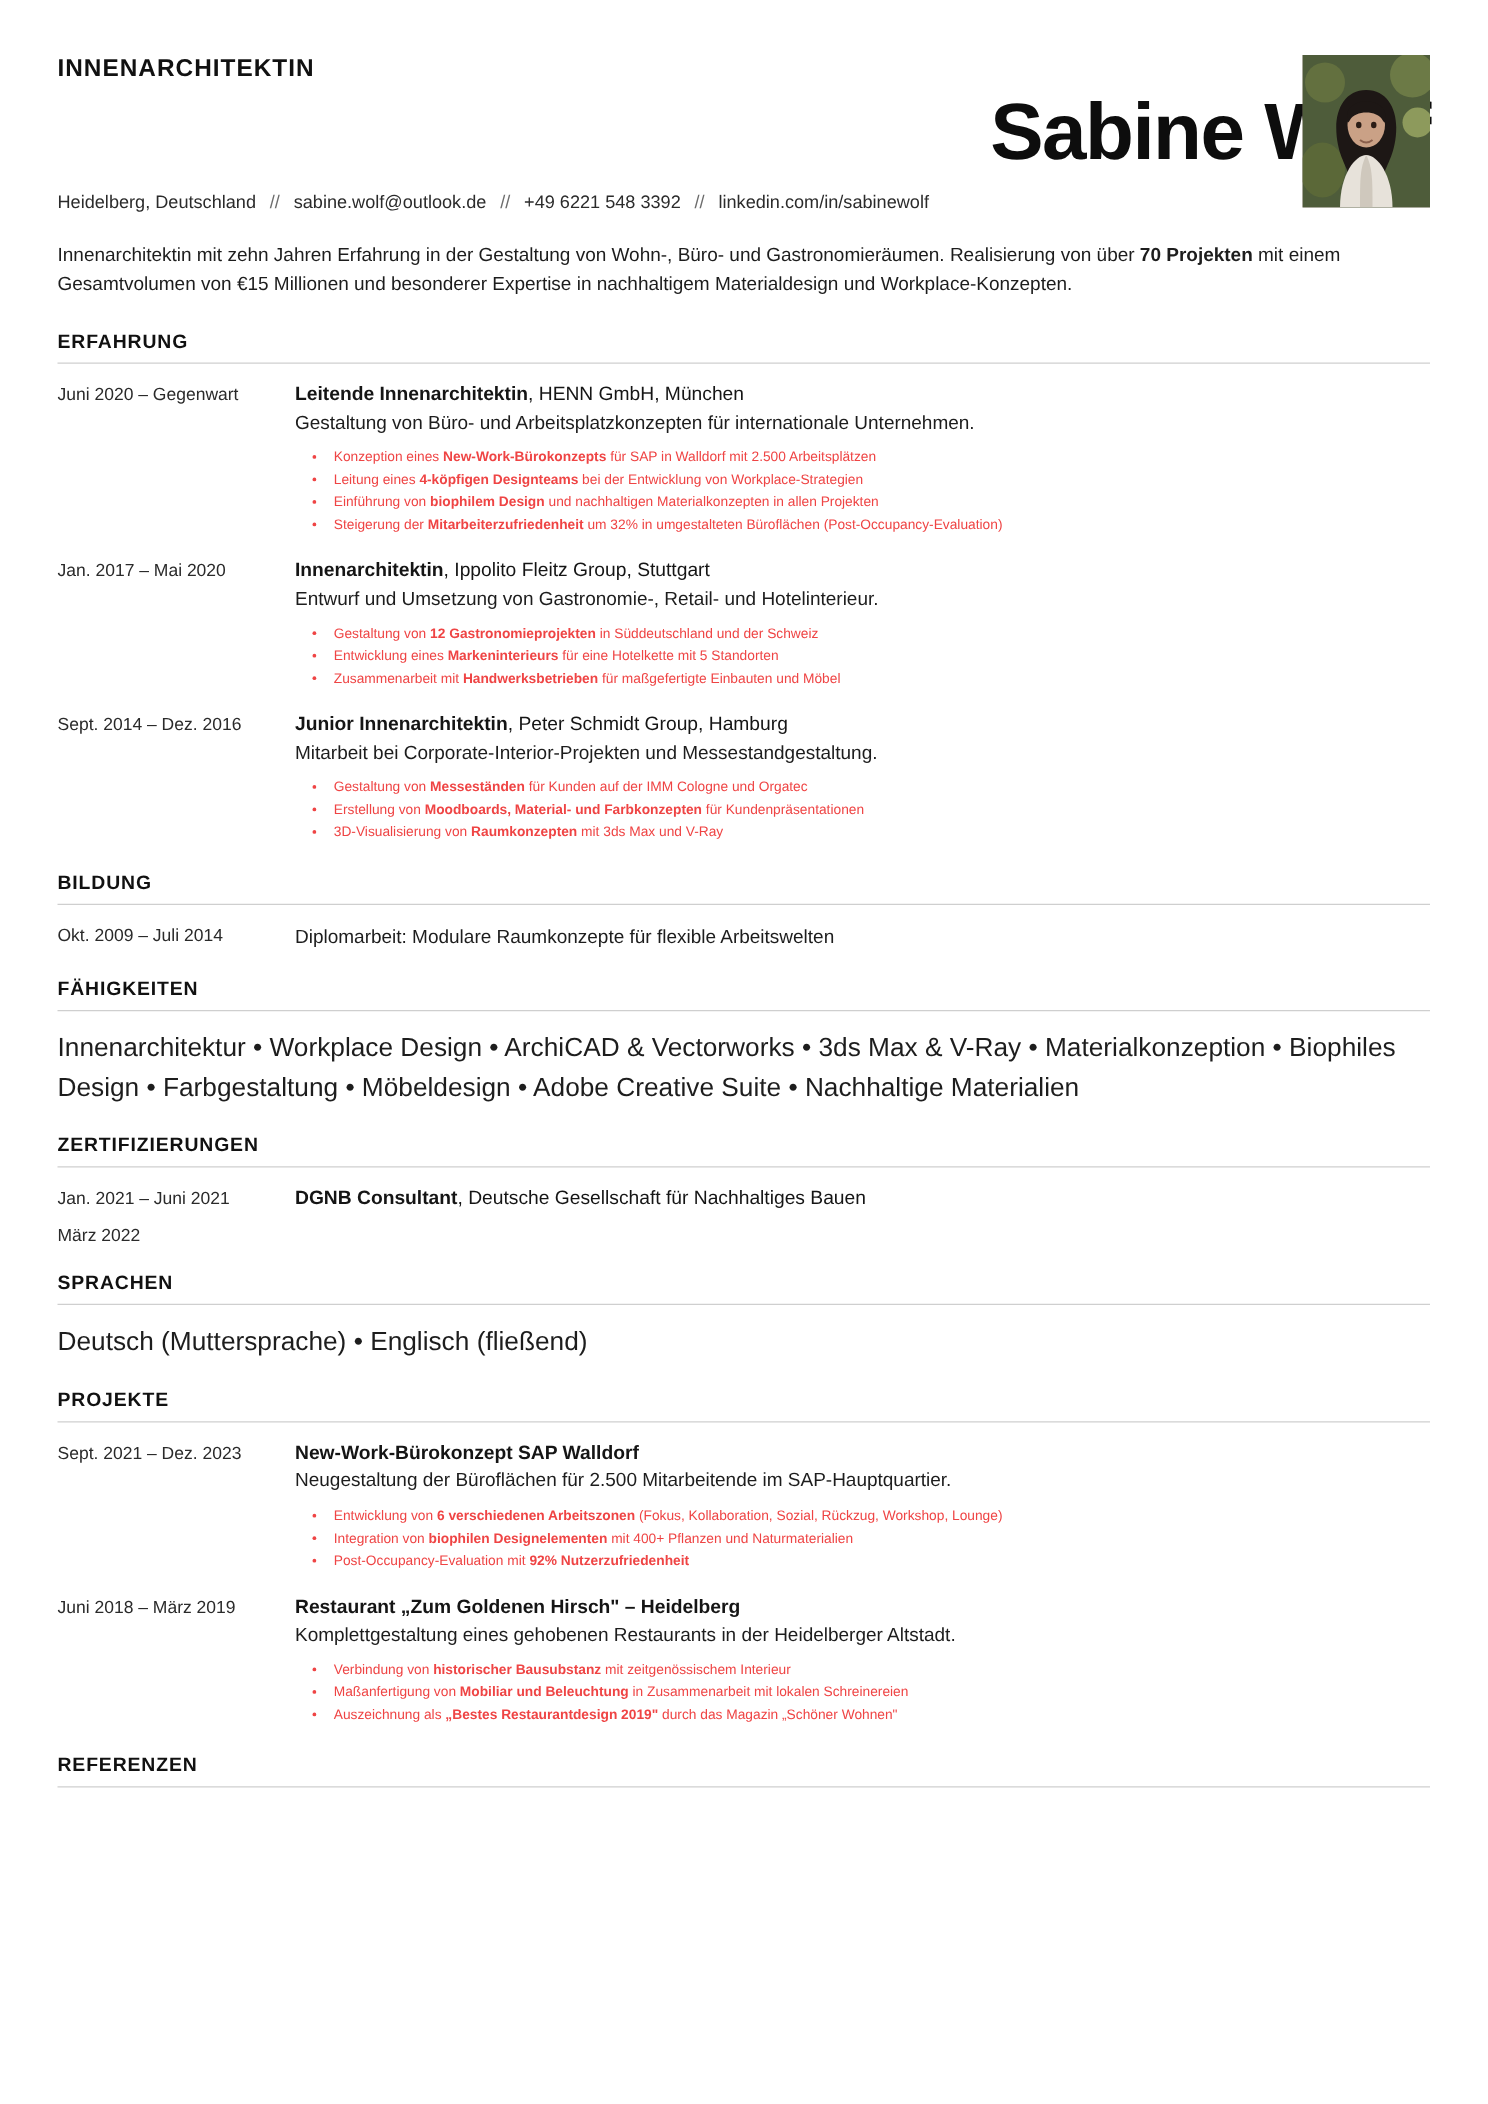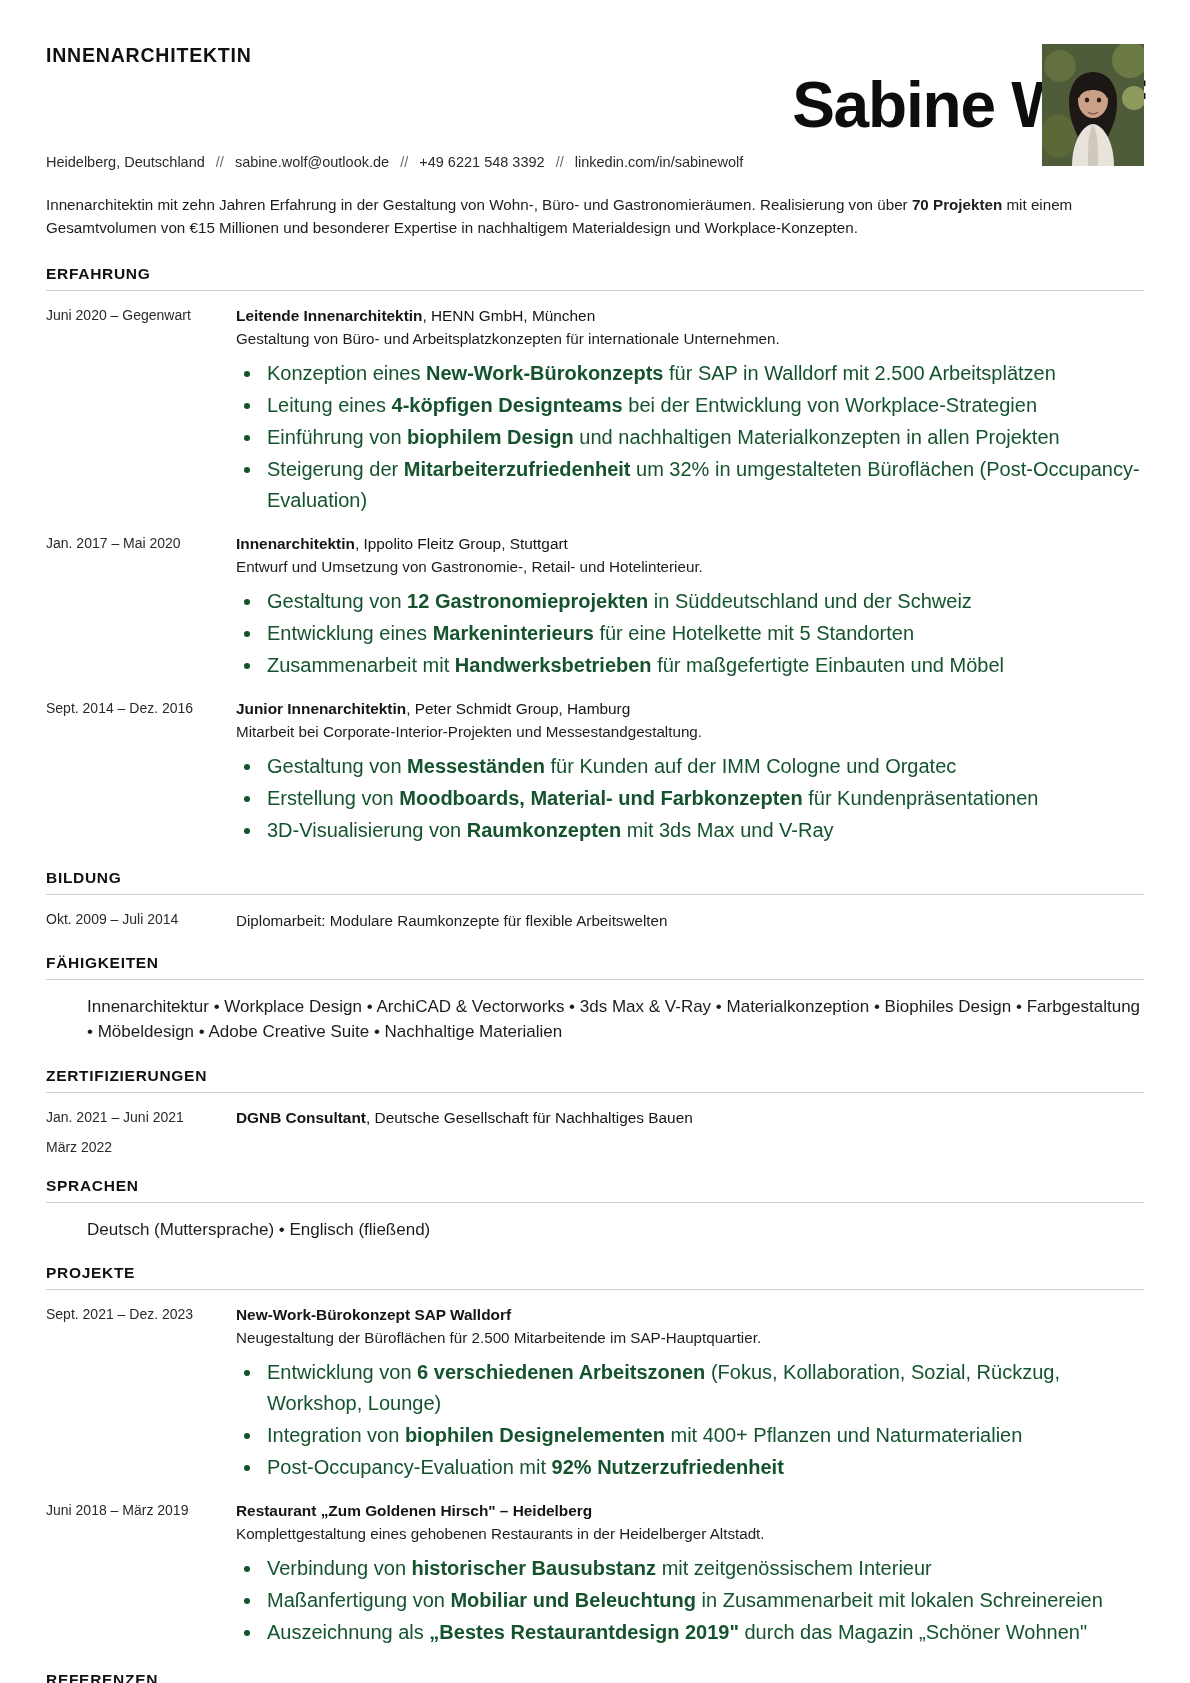--- a/index.html
+++ b/index.html
@@ -112,34 +112,33 @@
     color: #1d1d1d;
     line-height: 1.45;
     margin-top: 1px;
   }
   ul.bullets {
     margin: 8px 0 0 0;
     padding-left: 27px;
     list-style: disc;
   }
   ul.bullets li {
-    font-size: 20px;
+    font-size: 11px;
     line-height: 1.55;
-    color: #14532d;
+    color: #ef4444;
     margin-bottom: 1px;
     padding-left: 4px;
   }
   ul.bullets li b { font-weight: bold; }
 
   .plain-line {
-    font-size: 17px;
+    font-size: 21px;
     line-height: 1.5;
     color: #1d1d1d;
     margin-bottom: 4px;
-    margin-left: 41px;
   }
   .cert-entry { margin-bottom: 8px; }
   .tail-space { height: 40px; }
 </style>
 </head>
 <body>
 
 <div class="page">
 
   <div class="header">

